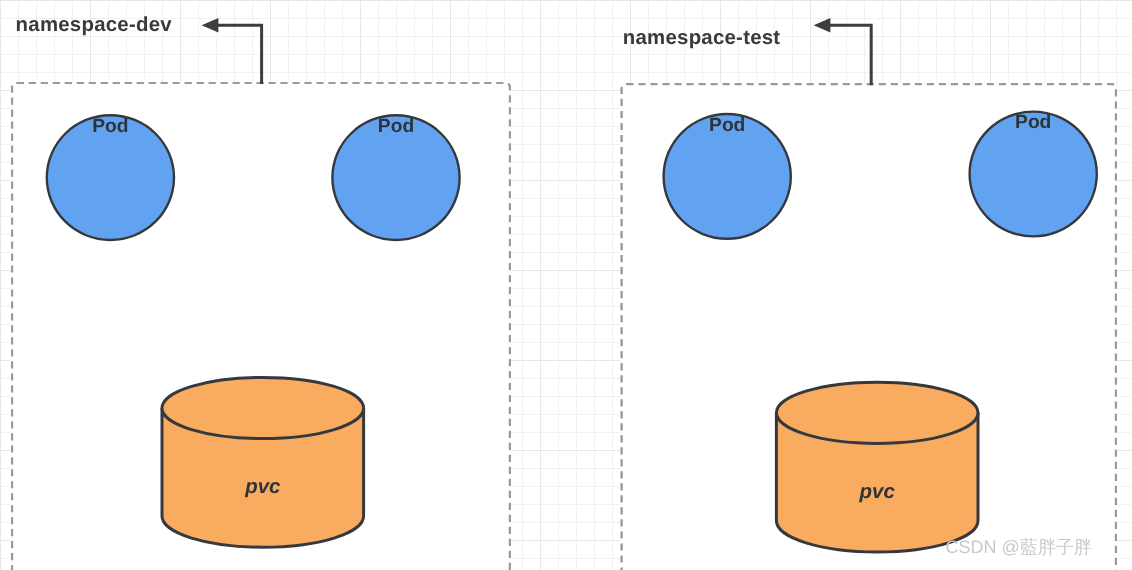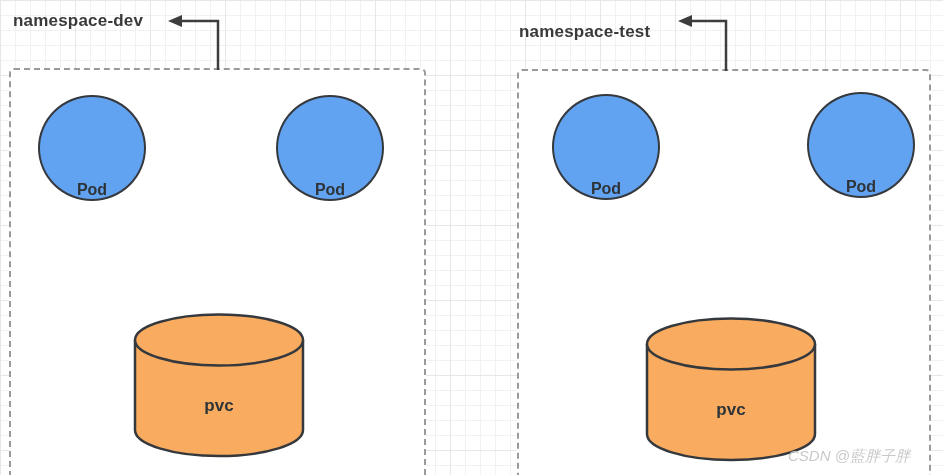--- a/index.html
+++ b/index.html
@@ -30,33 +30,33 @@
     background:#ffffff;
     border:2px dashed #9a9a9a;
     border-radius:5px;
     box-sizing:border-box;
   }
   .pod{
     position:absolute;width:108px;height:106px;
     background:#62a3f1;
     border:2px solid #35393d;
     border-radius:50%;
-    display:flex;align-items:flex-end;justify-content:center;
+    display:flex;align-items:flex-start;justify-content:center;
     box-sizing:border-box;
   }
   .pod span{font-size:16px;font-weight:bold;color:#2e3338;}
   .pvc{position:absolute;width:172px;height:146px;}
   .pvc svg{position:absolute;left:0;top:0;overflow:visible;}
   .pvc .pvc-label{
     position:absolute;left:0;top:84px;width:100%;
-    text-align:center;font-size:17px;font-weight:bold;color:#2e3338;
+    text-align:center;font-size:17px;font-weight:bold;color:#2e3338;font-style:italic;
   }
   .watermark{
     position:absolute;left:788px;top:447px;
-    font-size:15px;color:#c9c9c9;white-space:nowrap;z-index:10;font-style:italic;
+    font-size:15px;color:#c9c9c9;white-space:nowrap;z-index:10;
   }
 </style>
 </head>
 <body>
 
 <div class="canvas">
 
   <div>
     <div class="ns-box" style="left:9px;top:68px;width:417px;height:430px"></div>
 

